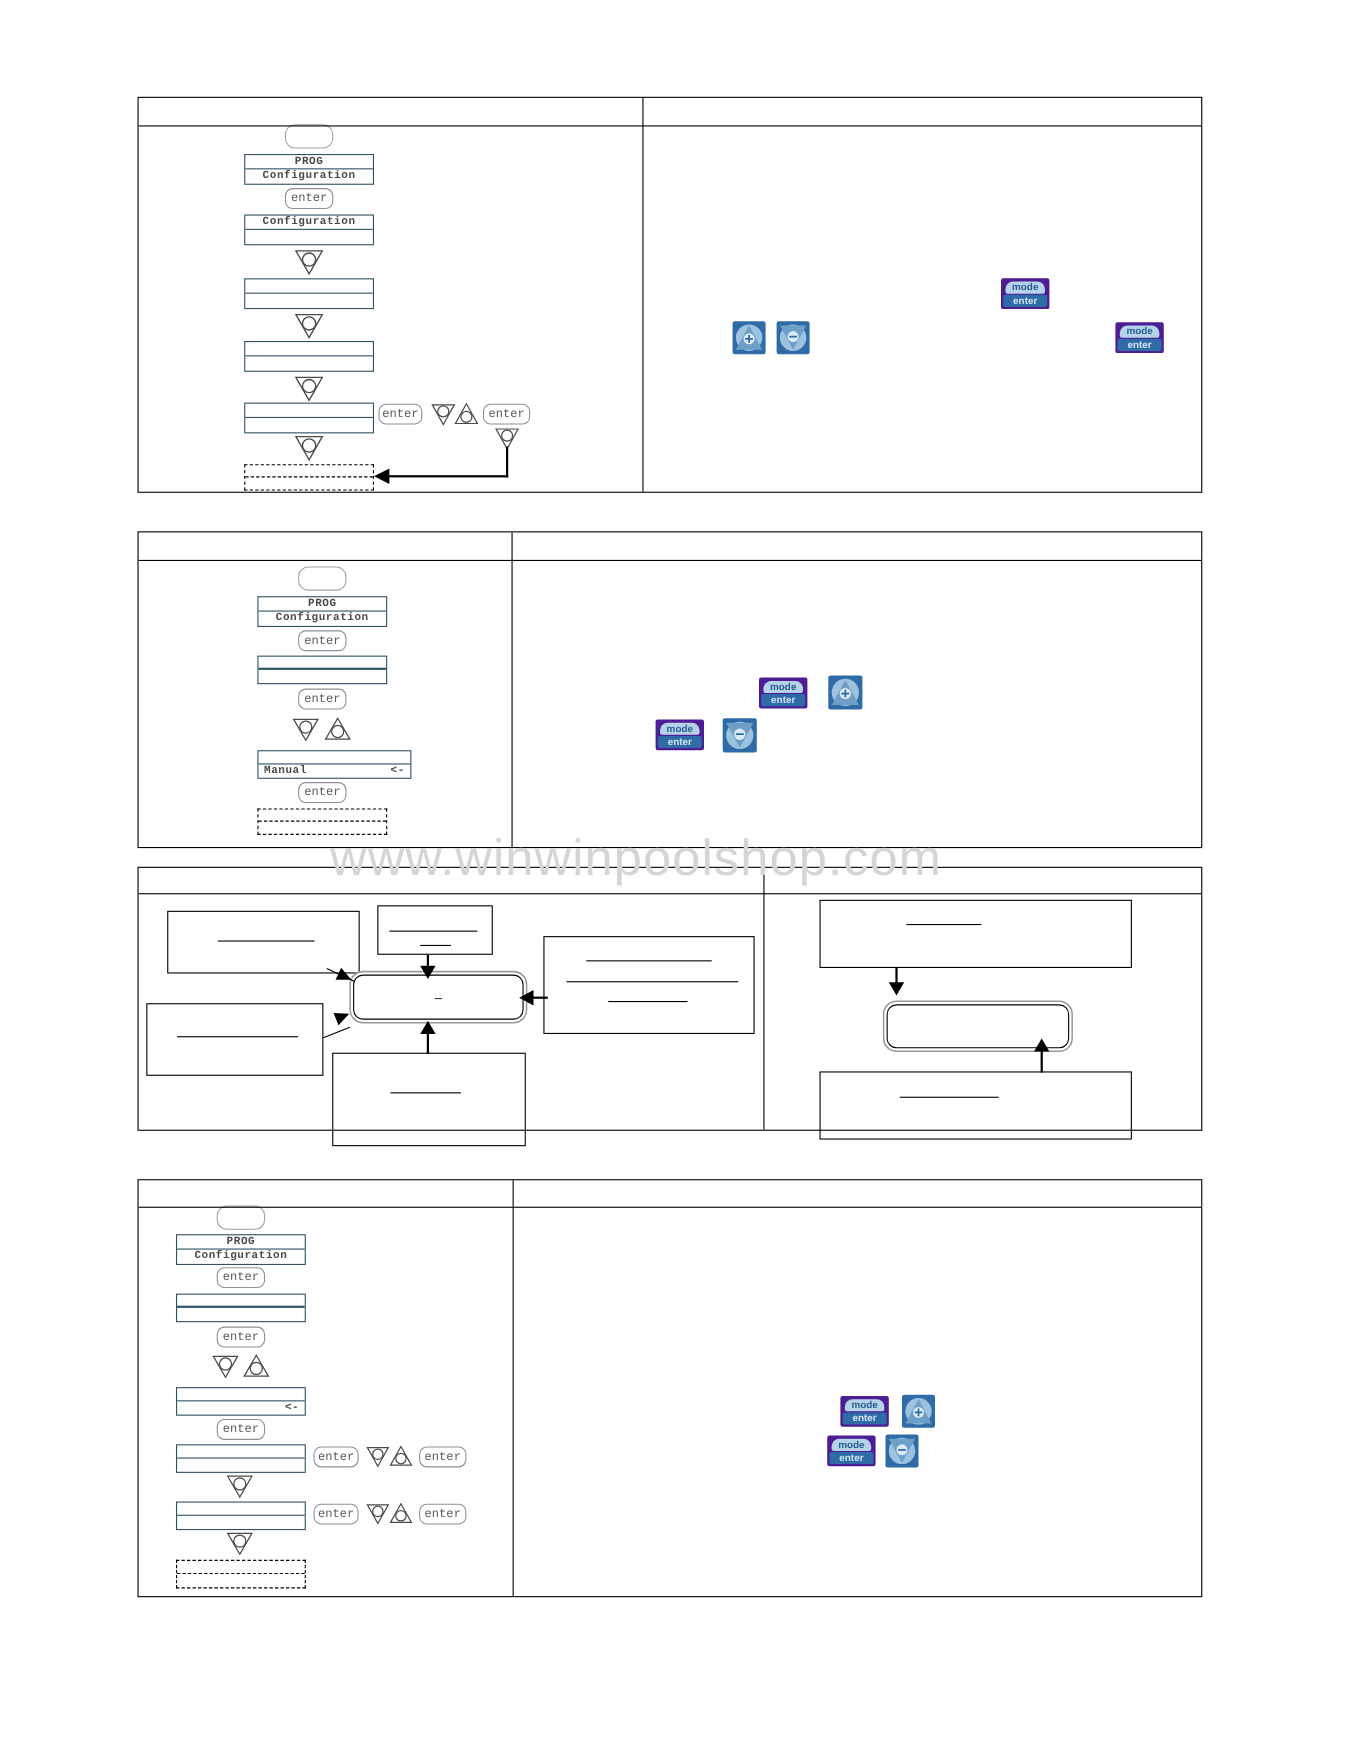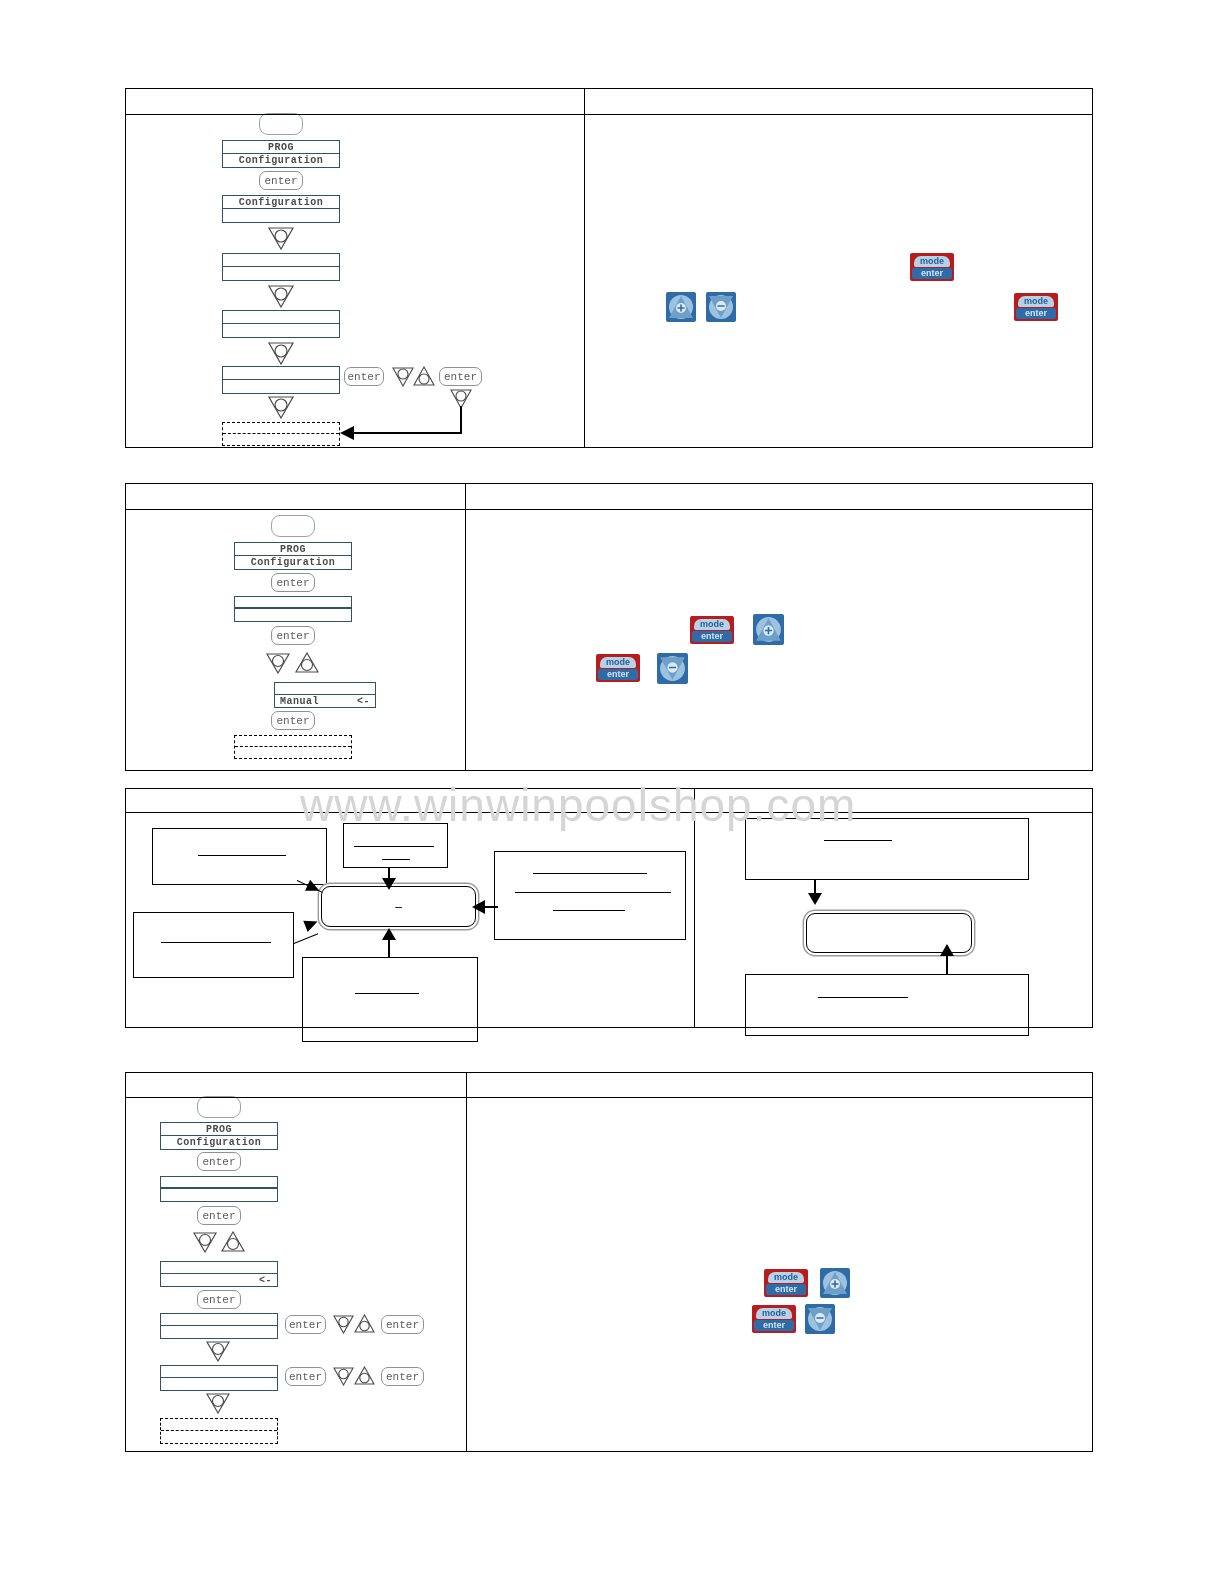--- a/index.html
+++ b/index.html
@@ -1,20 +1,20 @@
 <!DOCTYPE html>
 <html><head>
 <meta charset="utf-8">
 <style>
   html,body{margin:0;padding:0;background:#ffffff;}
   body{width:1224px;height:1584px;position:relative;font-family:"Liberation Sans",sans-serif;overflow:hidden;}
 
   
   #watermark{
-    position:absolute; left:300px; top:778px; width:620px;
+    position:absolute; left:300px; top:752px; width:620px;
     font-family:"Liberation Sans",sans-serif;
     font-size:46px; letter-spacing:1px; color:#d5d5d5;
     white-space:nowrap; pointer-events:none; z-index:5;
   }
 
   
   .section{position:absolute;border:1.6px solid #000;box-sizing:border-box;z-index:2;background:transparent;}
   .vsplit{position:absolute;top:0;bottom:0;width:0;border-left:1.6px solid #000;}
   .hhdr{position:absolute;left:0;right:0;height:0;border-top:1.6px solid #000;}
 
@@ -49,21 +49,21 @@
 
   
   .obox{position:absolute;border:1.3px solid #000;box-sizing:border-box;background:#fff;}
   .obox .ul{position:absolute;height:0;border-top:1.1px solid #000;}
 
   
   .rbox{position:absolute;border:1.6px solid #000;border-radius:9px;box-sizing:border-box;background:#fff;
         box-shadow:0 0 0 2px #fff, 0 0 0 3.4px #9a9a9a;}
 
   
-  .btn-mode{position:absolute;background:#b91c1c;border-radius:2px;overflow:hidden;}
+  .btn-mode{position:absolute;background:#4c1d95;border-radius:2px;overflow:hidden;}
   .btn-mode .m{position:absolute;left:8%;right:8%;top:10%;height:40%;background:#b6d2e8;
                border-radius:7px 7px 2px 2px;display:flex;align-items:center;justify-content:center;
                font-family:"Liberation Sans",sans-serif;font-weight:bold;color:#2a5e93;line-height:1;}
   .btn-mode .e{position:absolute;left:4%;right:4%;top:52%;height:40%;background:#2f6ba6;
                border-radius:2px;display:flex;align-items:center;justify-content:center;
                font-family:"Liberation Sans",sans-serif;font-weight:bold;color:#cfe4f5;line-height:1;}
 
   .btn-tri{position:absolute;background:#2f6ba6;border-radius:2px;overflow:hidden;}
   .btn-tri svg{display:block;width:100%;height:100%;}
 </style>
@@ -220,21 +220,21 @@
       <circle cx="13" cy="9" r="5.5" fill="none" stroke="#4a4a4a" stroke-width="1.15"></circle>
     </svg>
 </div>
 <div class="tri" style="left:294px;top:652px;width:26px;height:22px;">
   <svg width="26" height="22" viewBox="0 0 26 22">
       <polygon points="13,1 24,20 2,20" fill="none" stroke="#4a4a4a" stroke-width="1.15"></polygon>
       <circle cx="13" cy="13" r="5.5" fill="none" stroke="#4a4a4a" stroke-width="1.15"></circle>
     </svg>
 </div>
 
-<div class="lcd" style="left:234px;top:682px;width:102px;height:26px;margin-left:40px;">
+<div class="lcd" style="left:234px;top:682px;width:140px;height:26px;">
   <div class="row top"></div>
   <div class="row split" style="font-size:10px;">
     <span>Manual</span>
     <span>&lt;-</span>
   </div>
 </div>
 
 <div class="enterkey" style="left:271px;top:711px;width:44px;height:19px;font-size:11px;">enter</div>
 
 <div class="lcd-dashed" style="left:234px;top:735px;width:118px;height:24px;">

